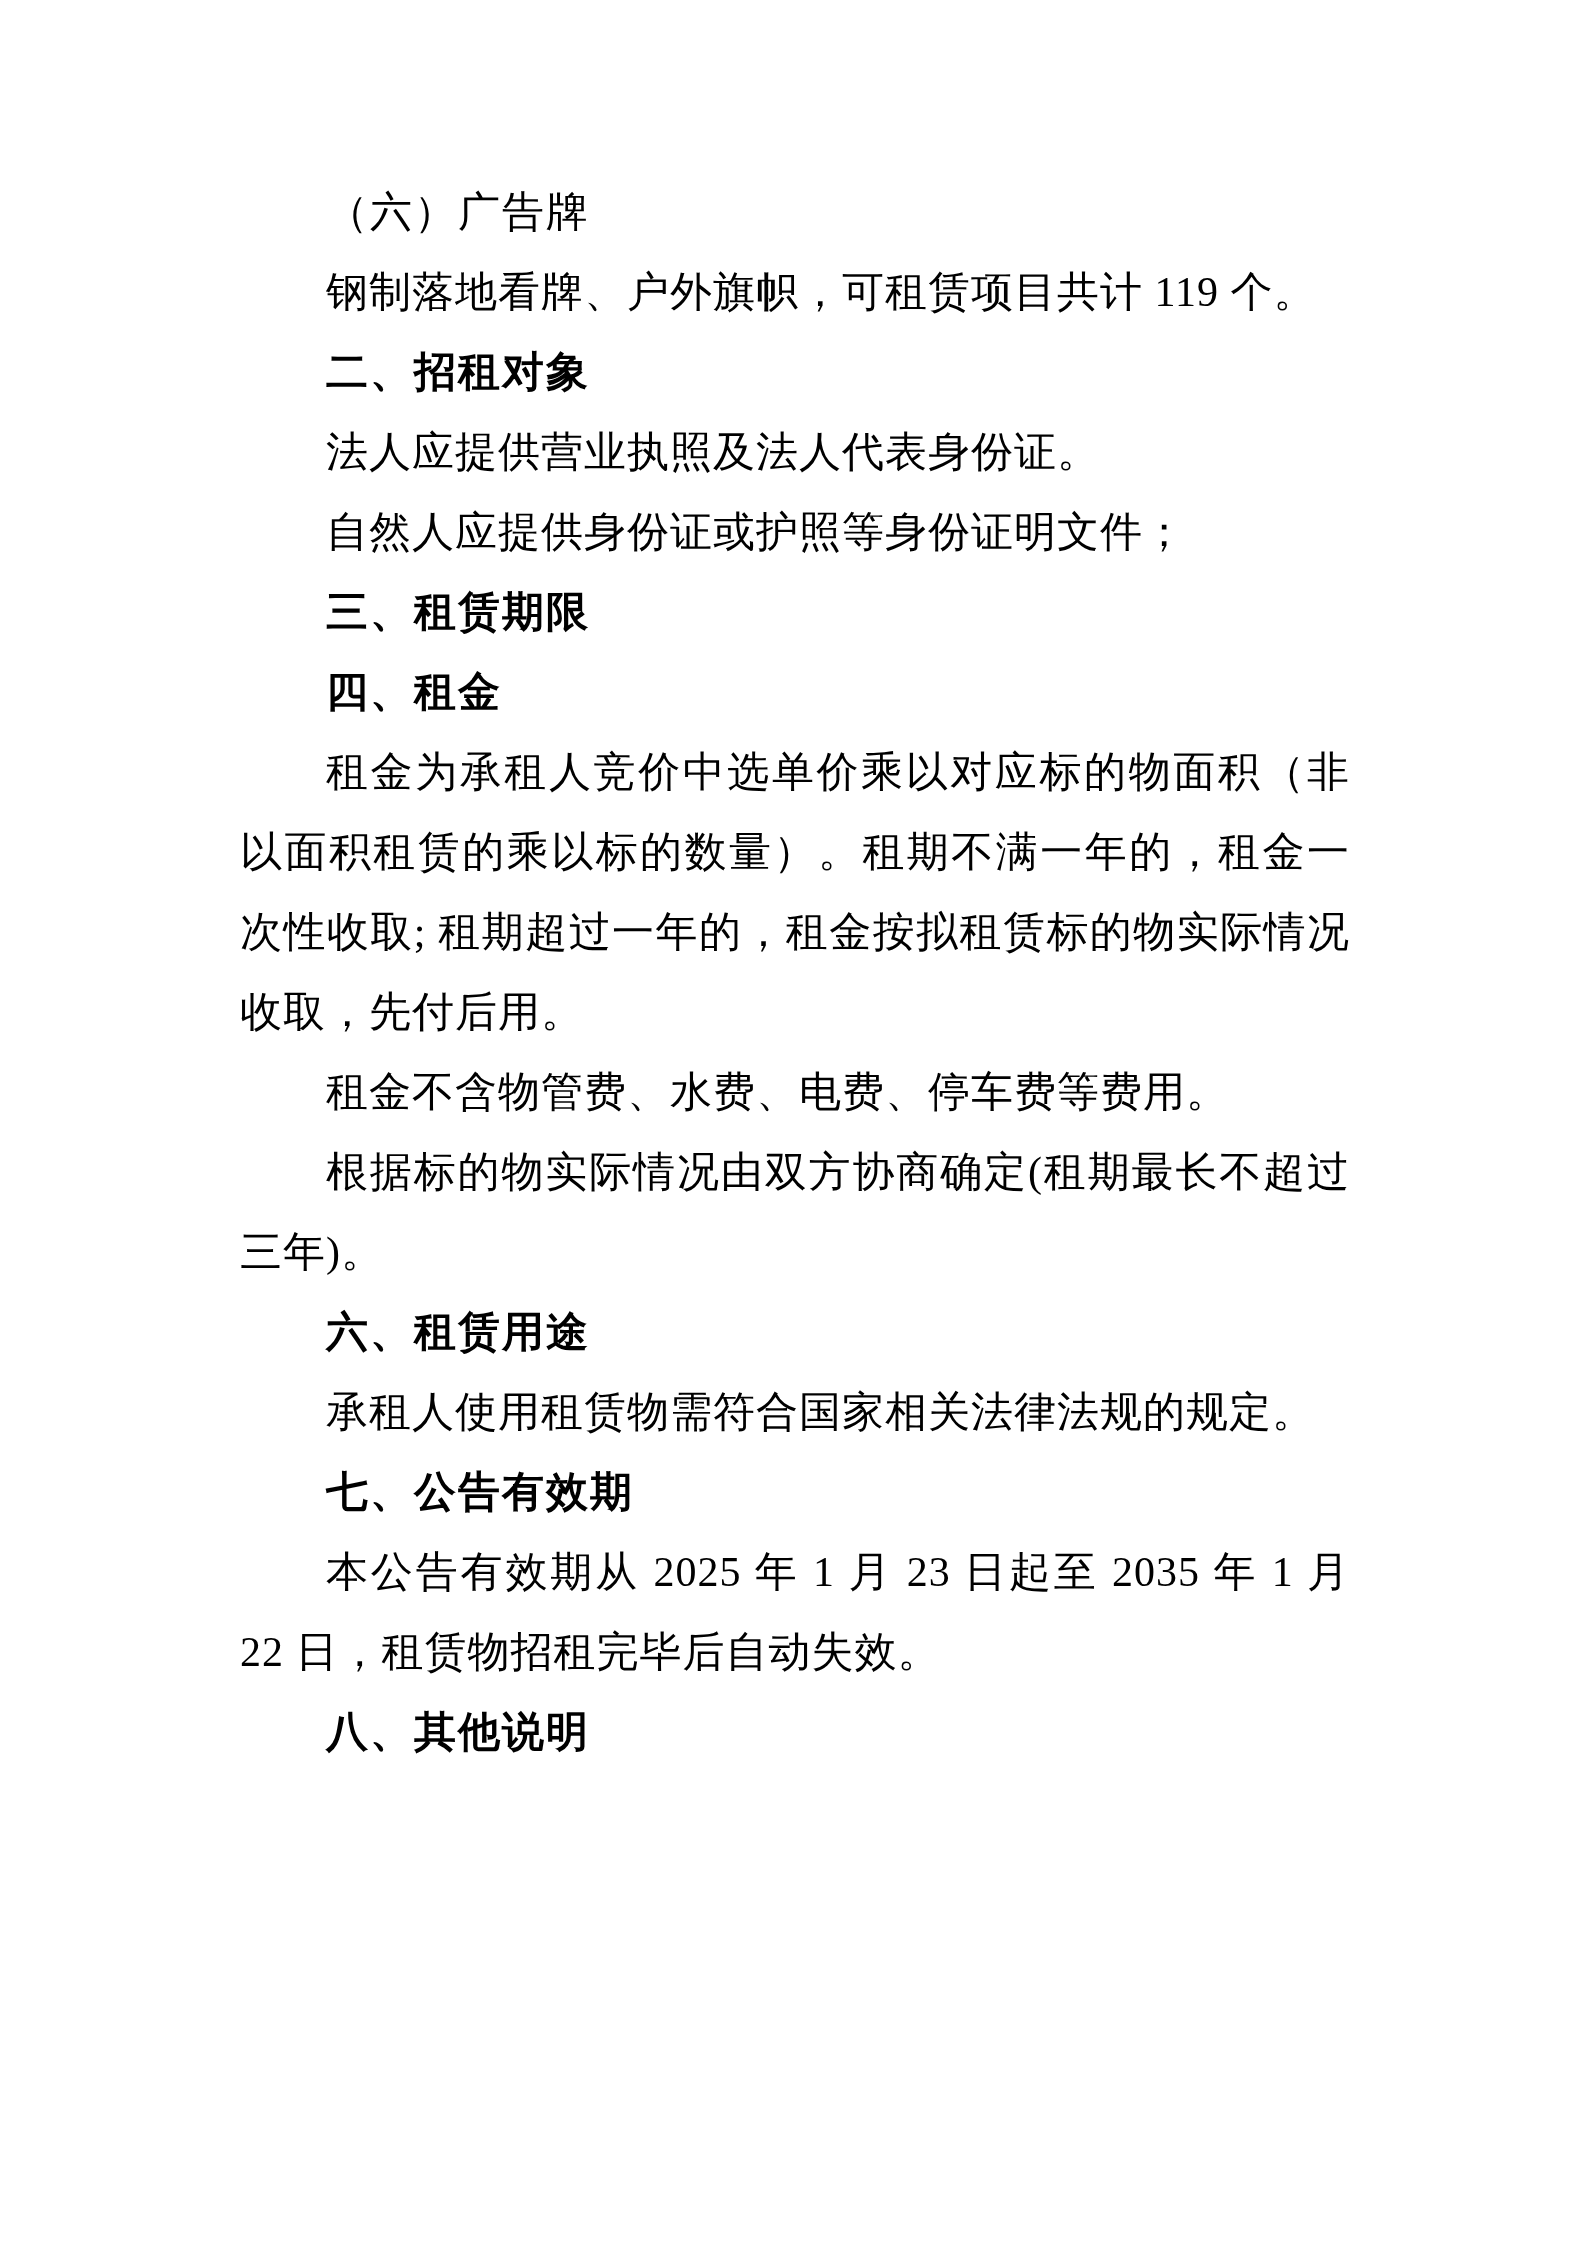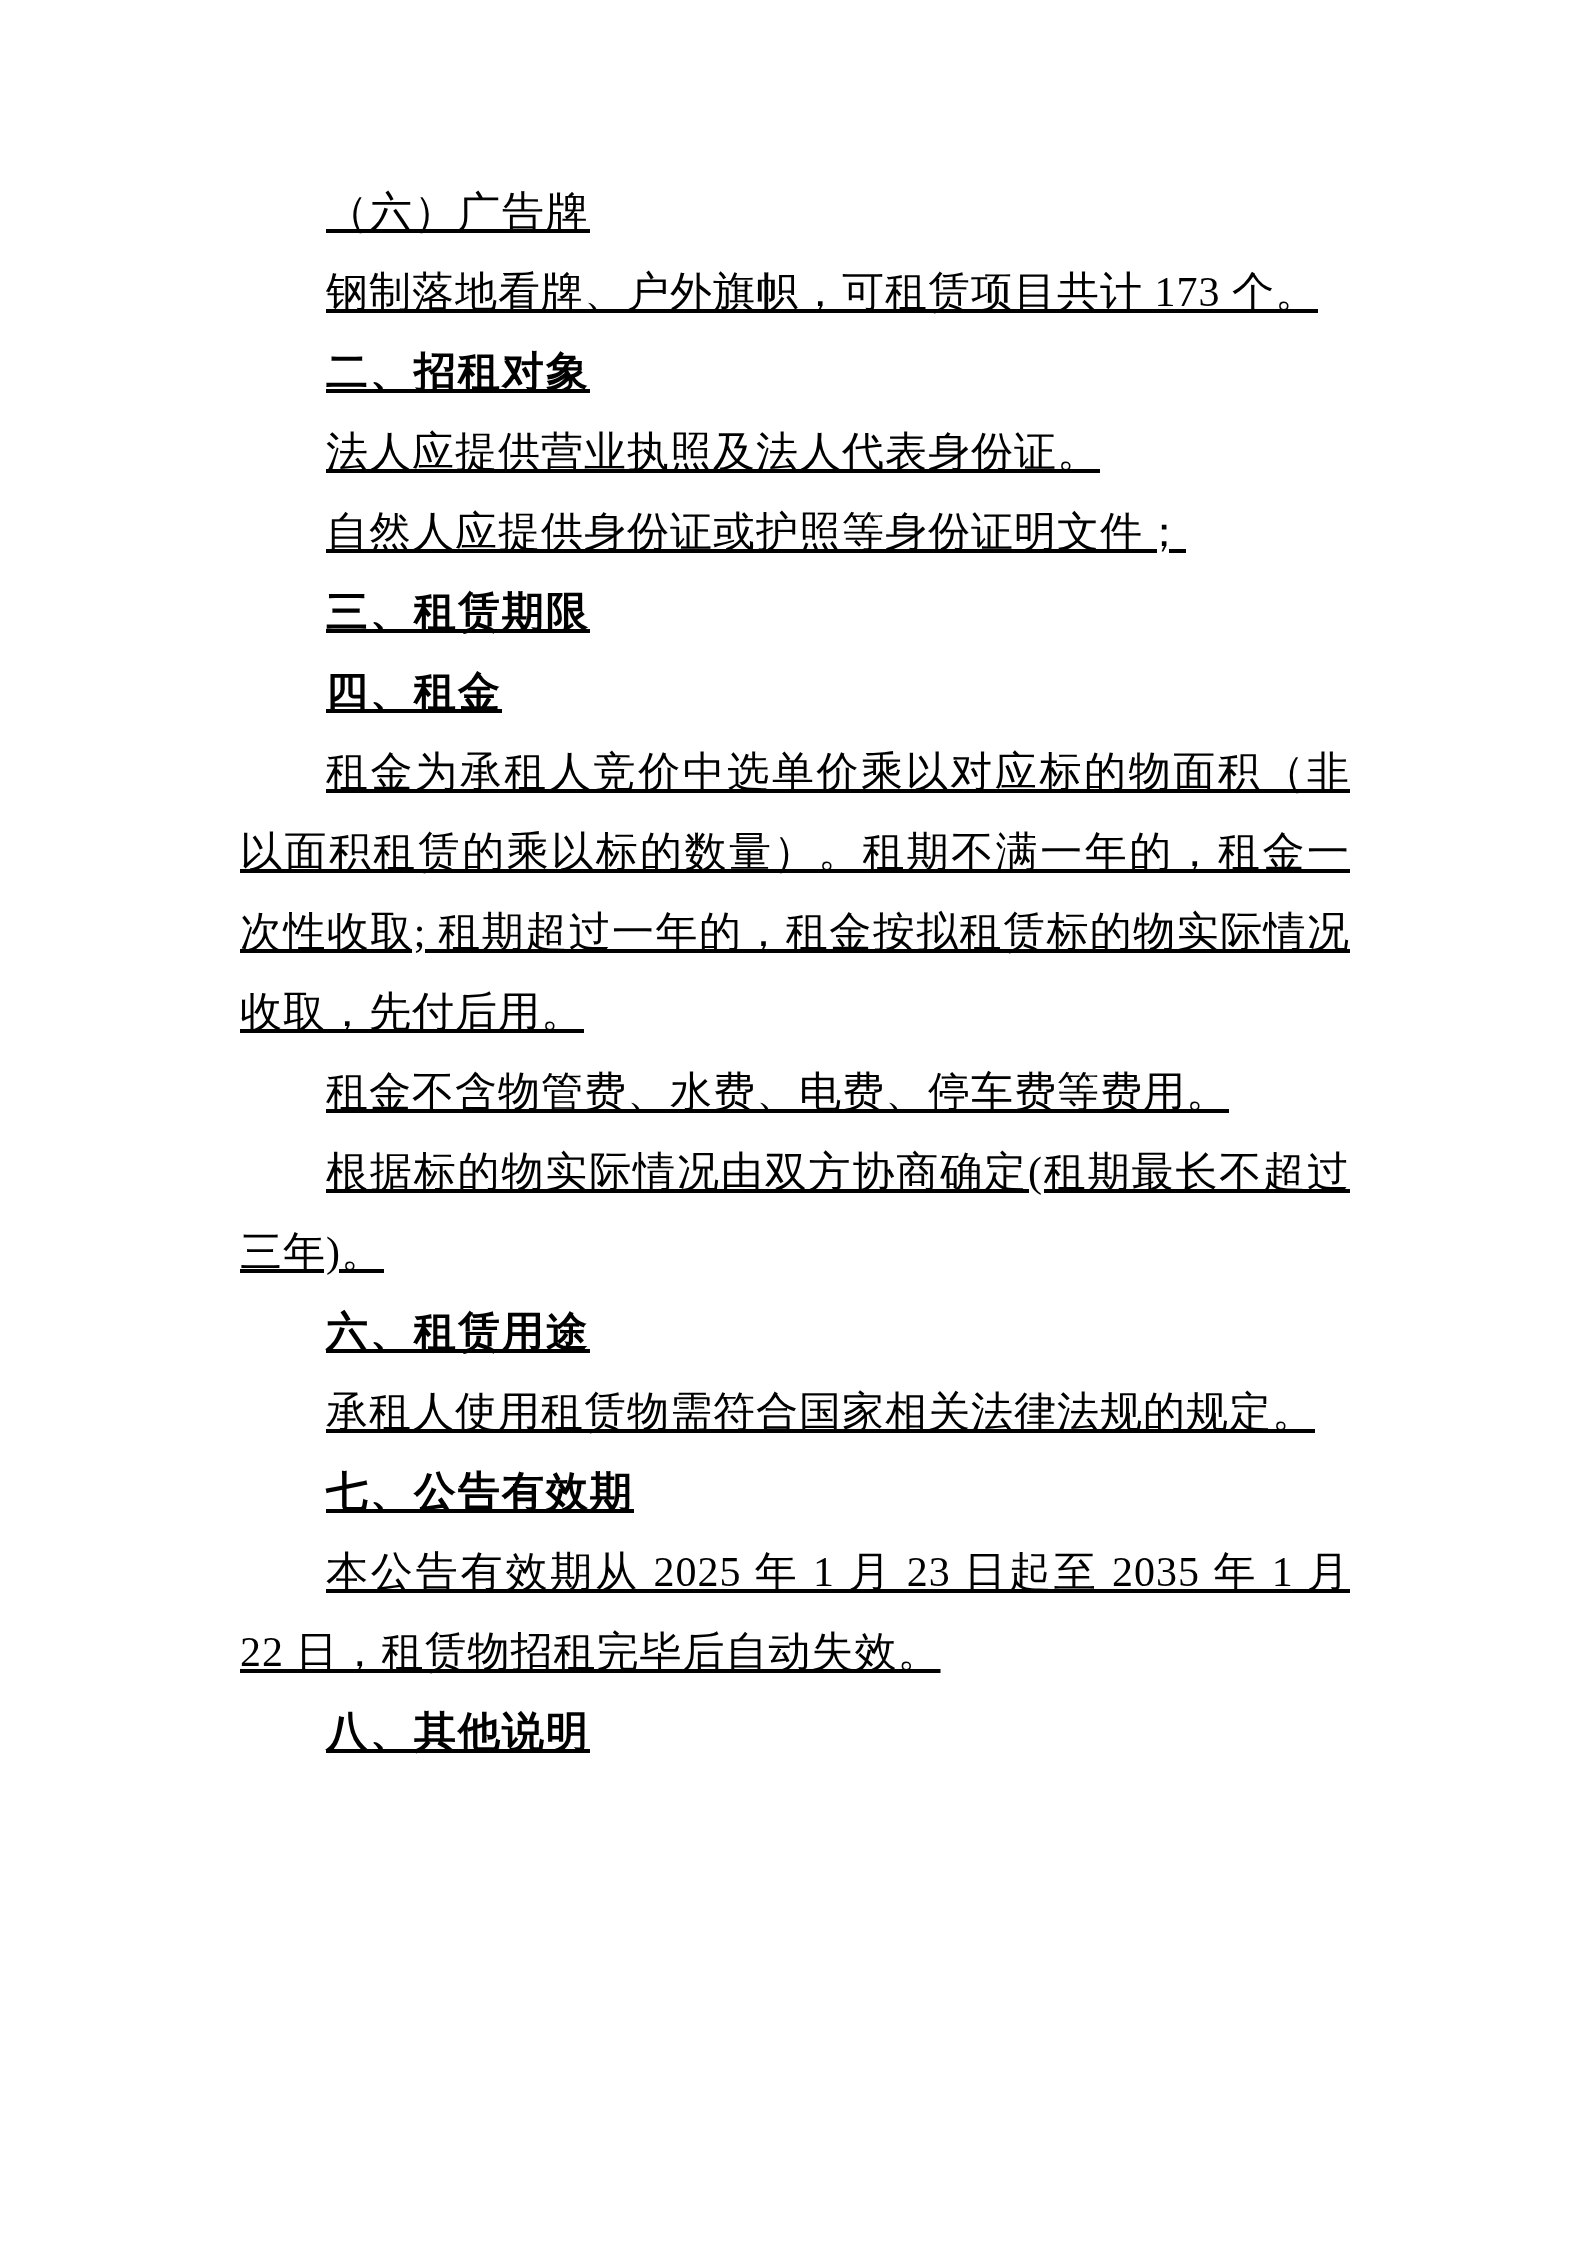--- a/index.html
+++ b/index.html
@@ -18,21 +18,20 @@
   .doc-content {
     position: absolute;
     top: 172px;
     left: 240px;
     width: 1110px;
     font-family: "Liberation Serif", "DejaVu Serif", serif;
     font-size: 42px;
     line-height: 80px;
     text-align: justify;
     letter-spacing: 1px;
-    text-decoration: underline;
   }
   .doc-content p {
     margin: 0;
     padding: 0;
     text-indent: 86px; 
   }
   p.section-heading {
     font-family: "Liberation Sans", "DejaVu Sans", sans-serif;
     font-weight: bold;
     letter-spacing: 2px;
@@ -40,21 +39,21 @@
   p.subsection-heading {
     letter-spacing: 2px;
   }
 </style>
 </head>
 <body>
 
 <div class="doc-page" style="background: rgb(255, 255, 255); color: rgb(0, 0, 0);">
   <div class="doc-content">
     <p class="subsection-heading">（六）广告牌</p>
-    <p class="body-paragraph">钢制落地看牌、户外旗帜，可租赁项目共计 173 个。</p>
+    <p class="body-paragraph">钢制落地看牌、户外旗帜，可租赁项目共计 119 个。</p>
     <p class="section-heading">二、招租对象</p>
     <p class="body-paragraph">法人应提供营业执照及法人代表身份证。</p>
     <p class="body-paragraph">自然人应提供身份证或护照等身份证明文件；</p>
     <p class="section-heading">三、租赁期限</p>
     <p class="section-heading">四、租金</p>
     <p class="body-paragraph">租金为承租人竞价中选单价乘以对应标的物面积（非以面积租赁的乘以标的数量）。租期不满一年的，租金一次性收取; 租期超过一年的，租金按拟租赁标的物实际情况收取，先付后用。</p>
     <p class="body-paragraph">租金不含物管费、水费、电费、停车费等费用。</p>
     <p class="body-paragraph">根据标的物实际情况由双方协商确定(租期最长不超过三年)。</p>
     <p class="section-heading">六、租赁用途</p>
     <p class="body-paragraph">承租人使用租赁物需符合国家相关法律法规的规定。</p>

